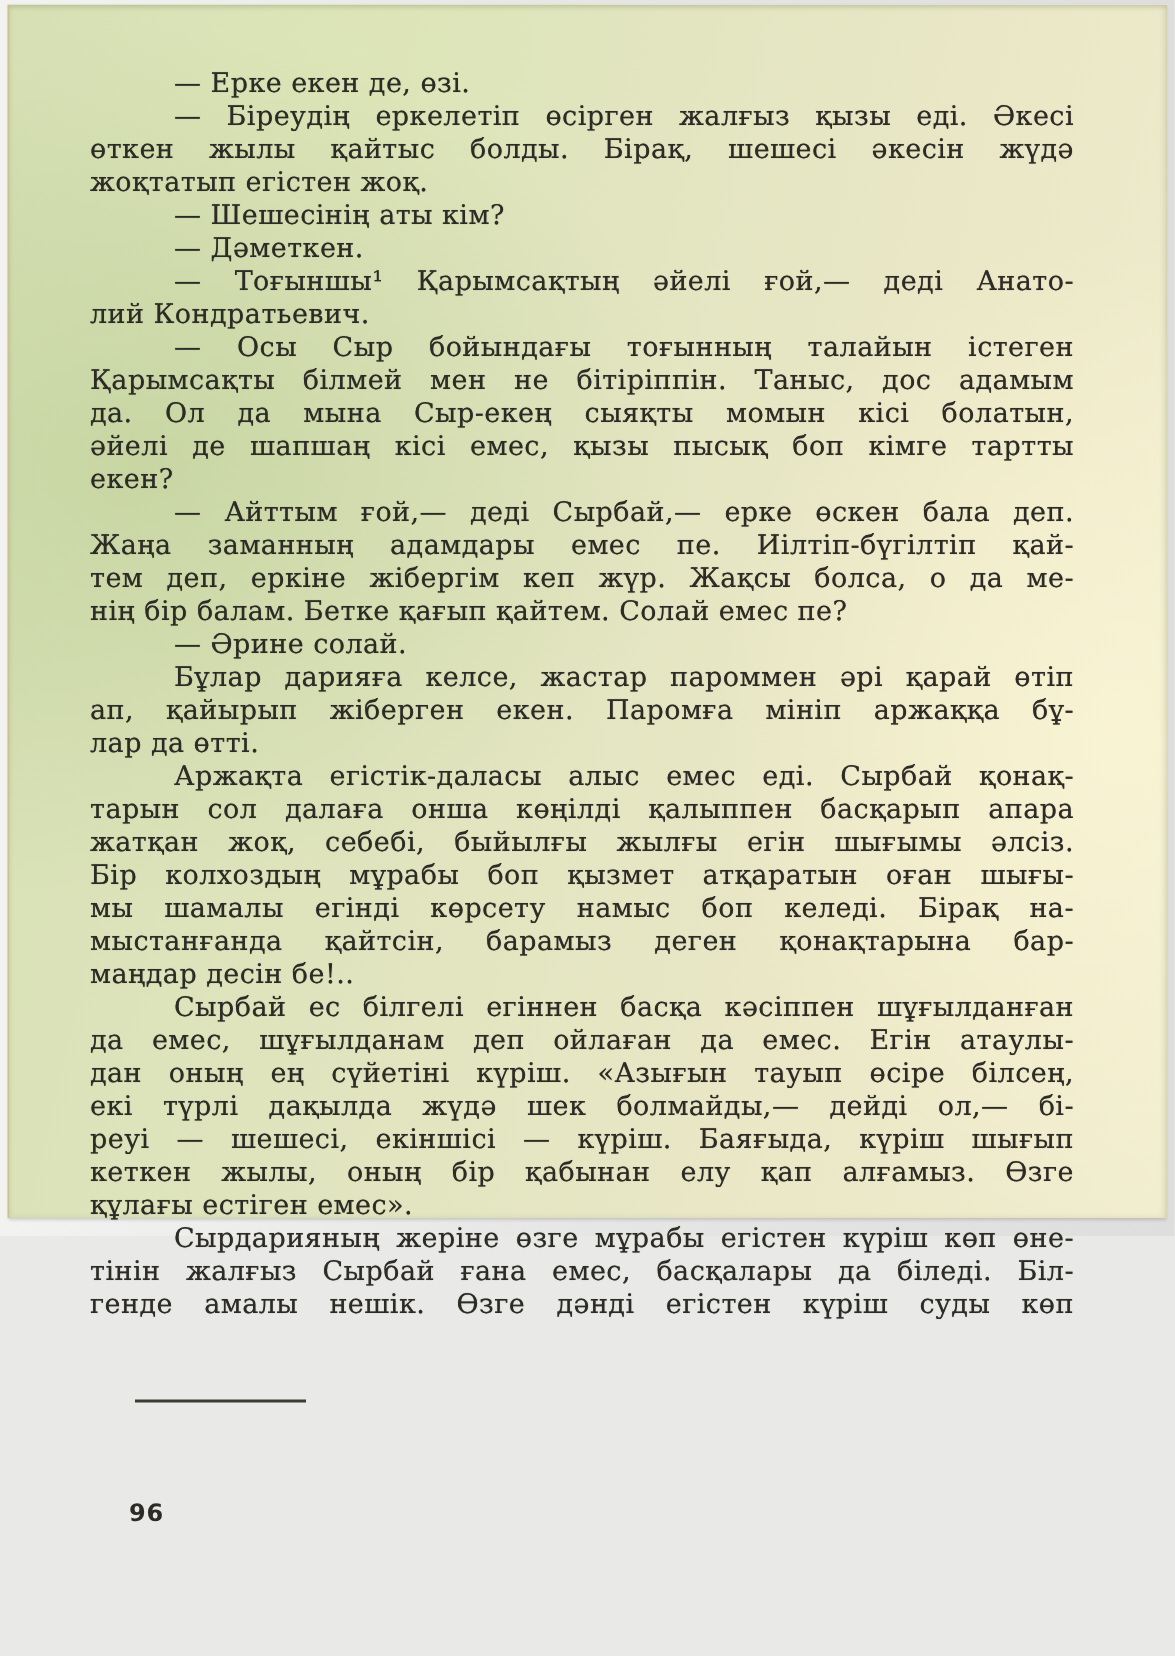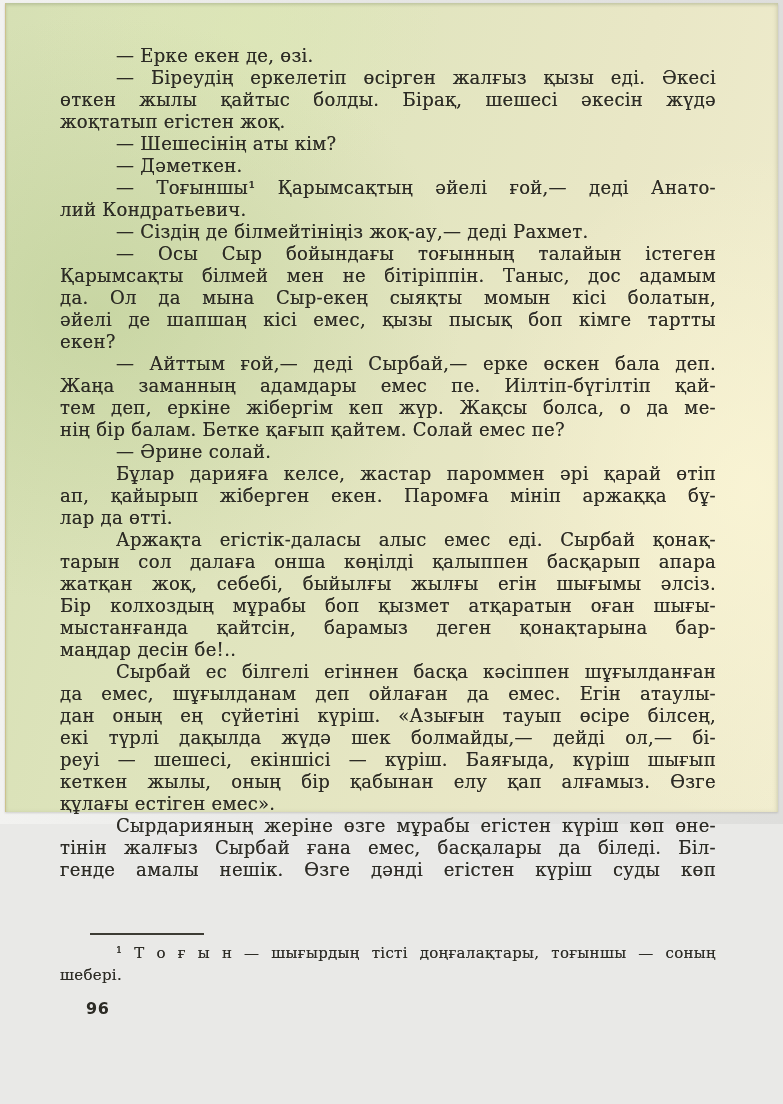--- a/index.html
+++ b/index.html
@@ -90,51 +90,47 @@
   <div class="page-surface">
     <div class="text-block" id="body-text">
         <div class="line first end">— Ерке екен де, өзі.</div>
         <div class="line first">— Біреудің еркелетіп өсірген жалғыз қызы еді. Әкесі</div>
         <div class="line">өткен жылы қайтыс болды. Бірақ, шешесі әкесін жүдә</div>
         <div class="line end">жоқтатып егістен жоқ.</div>
         <div class="line first end">— Шешесінің аты кім?</div>
         <div class="line first end">— Дәметкен.</div>
         <div class="line first">— Тоғыншы¹ Қарымсақтың әйелі ғой,— деді Анато-</div>
         <div class="line end">лий Кондратьевич.</div>
-        <div class="line first end">— Сіздің де білмейтініңіз жоқ-ау,— деді Рахмет.</div>
         <div class="line first">— Осы Сыр бойындағы тоғынның талайын істеген</div>
         <div class="line">Қарымсақты білмей мен не бітіріппін. Таныс, дос адамым</div>
         <div class="line">да. Ол да мына Сыр-екең сыяқты момын кісі болатын,</div>
         <div class="line">әйелі де шапшаң кісі емес, қызы пысық боп кімге тартты</div>
         <div class="line end">екен?</div>
         <div class="line first">— Айттым ғой,— деді Сырбай,— ерке өскен бала деп.</div>
         <div class="line">Жаңа заманның адамдары емес пе. Иілтіп-бүгілтіп қай-</div>
         <div class="line">тем деп, еркіне жібергім кеп жүр. Жақсы болса, о да ме-</div>
         <div class="line end">нің бір балам. Бетке қағып қайтем. Солай емес пе?</div>
         <div class="line first end">— Әрине солай.</div>
         <div class="line first">Бұлар дарияға келсе, жастар пароммен әрі қарай өтіп</div>
         <div class="line">ап, қайырып жіберген екен. Паромға мініп аржаққа бұ-</div>
         <div class="line end">лар да өтті.</div>
         <div class="line first">Аржақта егістік-даласы алыс емес еді. Сырбай қонақ-</div>
         <div class="line">тарын сол далаға онша көңілді қалыппен басқарып апара</div>
         <div class="line">жатқан жоқ, себебі, быйылғы жылғы егін шығымы әлсіз.</div>
         <div class="line">Бір колхоздың мұрабы боп қызмет атқаратын оған шығы-</div>
+        <div class="line">мы шамалы егінді көрсету намыс боп келеді. Бірақ на-</div>
         <div class="line">мыстанғанда қайтсін, барамыз деген қонақтарына бар-</div>
         <div class="line end">маңдар десін бе!..</div>
         <div class="line first">Сырбай ес білгелі егіннен басқа кәсіппен шұғылданған</div>
         <div class="line">да емес, шұғылданам деп ойлаған да емес. Егін атаулы-</div>
         <div class="line">дан оның ең сүйетіні күріш. «Азығын тауып өсіре білсең,</div>
         <div class="line">екі түрлі дақылда жүдә шек болмайды,— дейді ол,— бі-</div>
         <div class="line">реуі — шешесі, екіншісі — күріш. Баяғыда, күріш шығып</div>
         <div class="line">кеткен жылы, оның бір қабынан елу қап алғамыз. Өзге</div>
         <div class="line end">құлағы естіген емес».</div>
         <div class="line first">Сырдарияның жеріне өзге мұрабы егістен күріш көп өне-</div>
         <div class="line">тінін жалғыз Сырбай ғана емес, басқалары да біледі. Біл-</div>
         <div class="line">генде амалы нешік. Өзге дәнді егістен күріш суды көп</div>
       </div>
     <div class="footnote-rule"></div>
-    <div class="footnote" id="footnote">
-        <div class="line first">¹ Т о ғ ы н — шығырдың тісті доңғалақтары, тоғыншы — соның</div>
-        <div class="line end">шебері.</div>
-      </div>
     <div class="page-number">96</div>
   </div>
 </div>
 
 </body></html>

